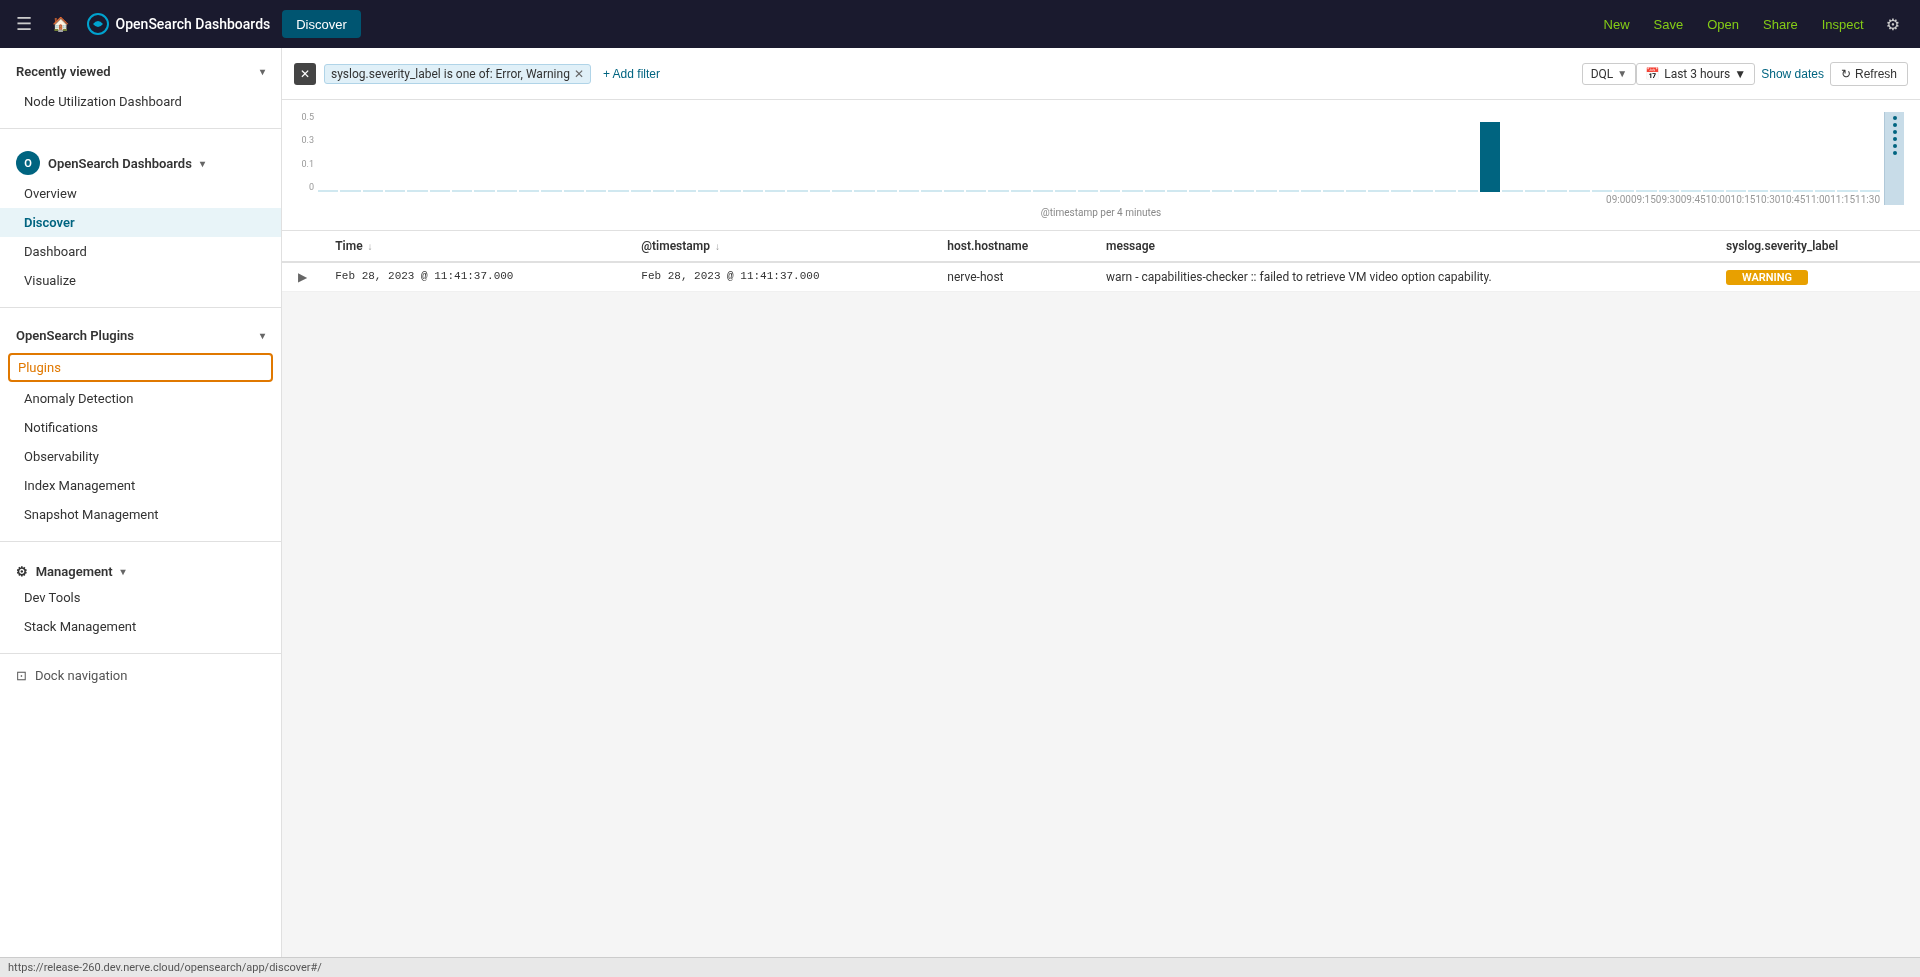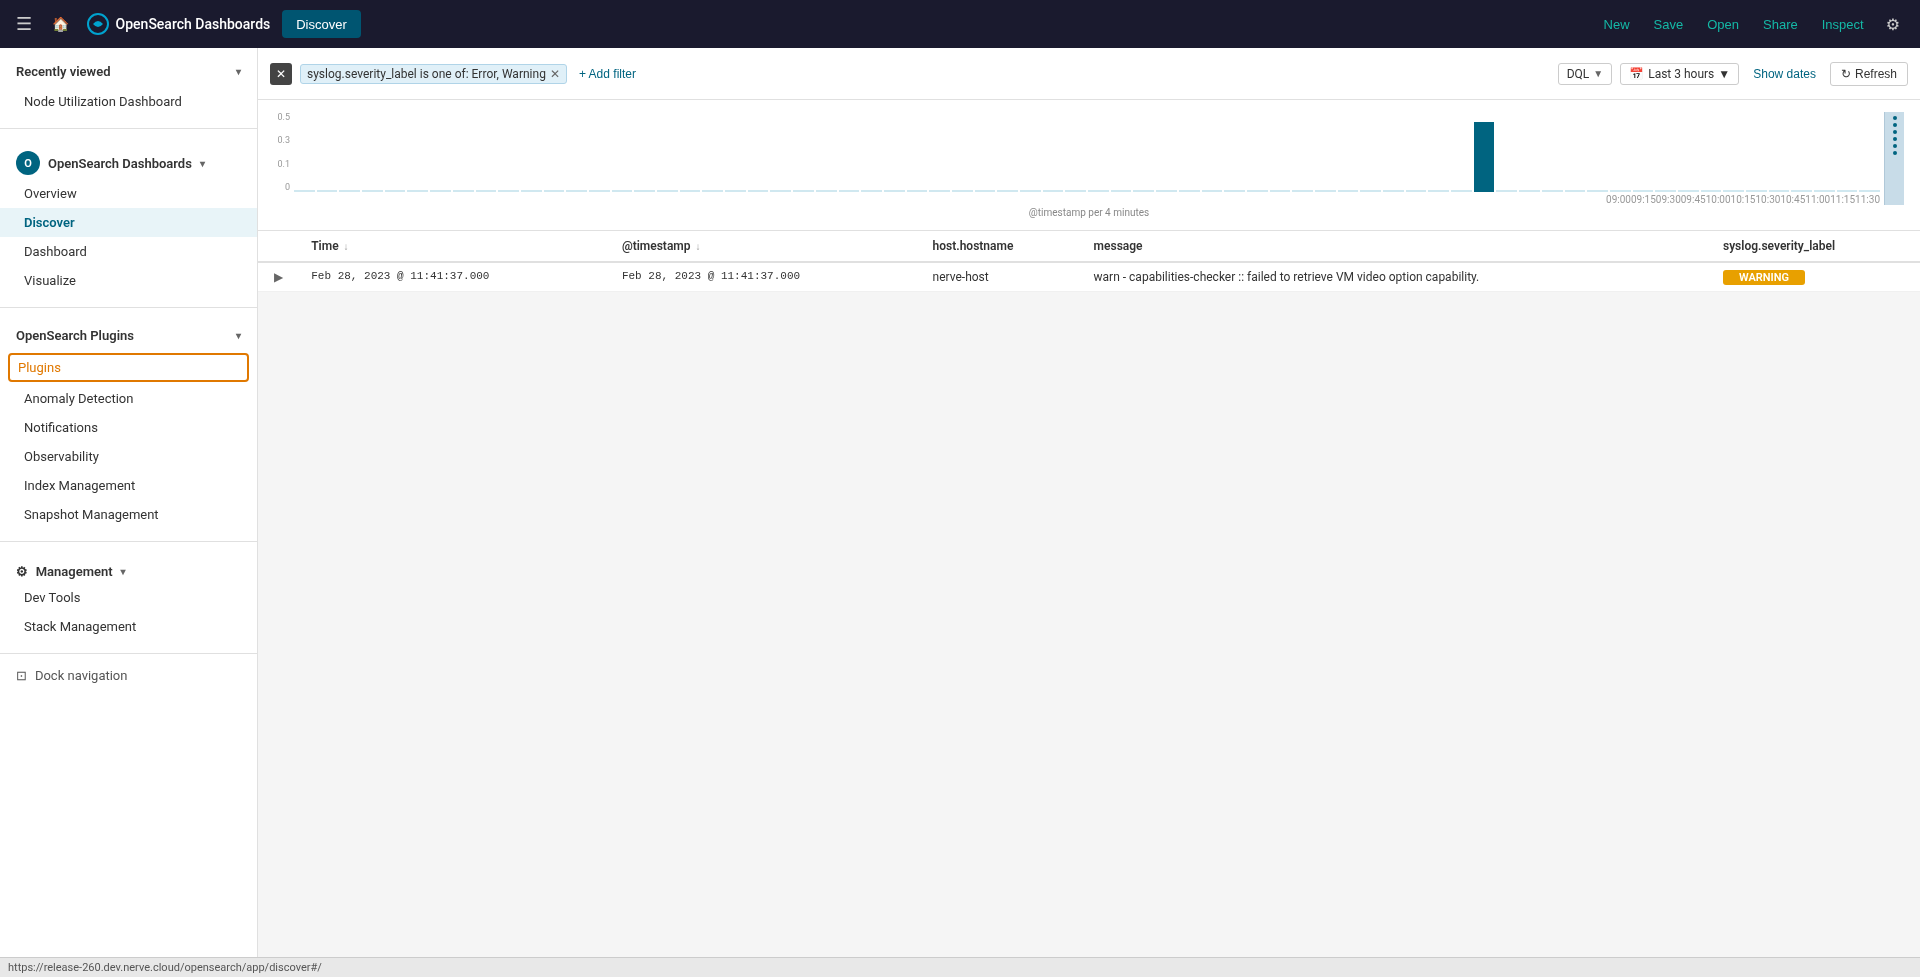--- a/index.html
+++ b/index.html
@@ -34,38 +34,38 @@
       background: none; border: none; color: #ccc; cursor: pointer; padding: 4px;
       font-size: 14px;
     }
     .tab-btn {
       background: #005571; border: none; color: white; cursor: pointer;
       padding: 4px 14px; border-radius: 4px; font-size: 13px; height: 28px;
     }
     .navbar-spacer { flex: 1; }
     .navbar-actions { display: flex; align-items: center; gap: 4px; }
     .nav-action-btn {
-      background: none; border: none; color: #14b8a6; cursor: pointer;
+      background: none; border: none; color: #84cc16; cursor: pointer;
       padding: 4px 10px; font-size: 13px; border-radius: 3px;
     }
     .nav-refresh-icon {
       background: none; border: none; color: #ccc; cursor: pointer;
       padding: 4px 8px; font-size: 16px;
     }
 
     
     .layout {
       display: flex;
       margin-top: 48px;
       height: calc(977px - 48px);
     }
 
     
     .sidebar {
-      width: 258px;
+      width: 282px;
       background: white;
       border-right: 1px solid #e0e0e0;
       overflow-y: auto;
       flex-shrink: 0;
       display: flex;
       flex-direction: column;
     }
 
     .sidebar-section { padding: 8px 0; }
 
@@ -445,21 +445,21 @@
     <div class="main-toolbar">
       <button class="close-filter-btn">✕</button>
       <div style="display:flex;align-items:center;gap:6px;flex:1;">
         <div class="filter-tag">
           <span>syslog.severity_label is one of: Error, Warning</span>
           <span class="remove">✕</span>
         </div>
         <button class="add-filter-btn">+ Add filter</button>
       </div>
       <div class="toolbar-spacer"></div>
-      <div style="display:flex;align-items:center;gap:8px;">
+      <div style="display:flex;align-items:center;gap:0;">
         <div style="display:flex;align-items:center;gap:4px;border:1px solid #ccc;border-radius:3px;padding:3px 8px;background:white;">
           <span style="font-size:12px;color:#333;">DQL</span>
           <button style="background:none;border:none;cursor:pointer;font-size:10px;color:#666;">▼</button>
         </div>
         <div class="time-selector">
           <span>📅</span>
           <span>Last 3 hours</span>
           <span>▼</span>
         </div>
         <button class="show-dates-btn">Show dates</button>

